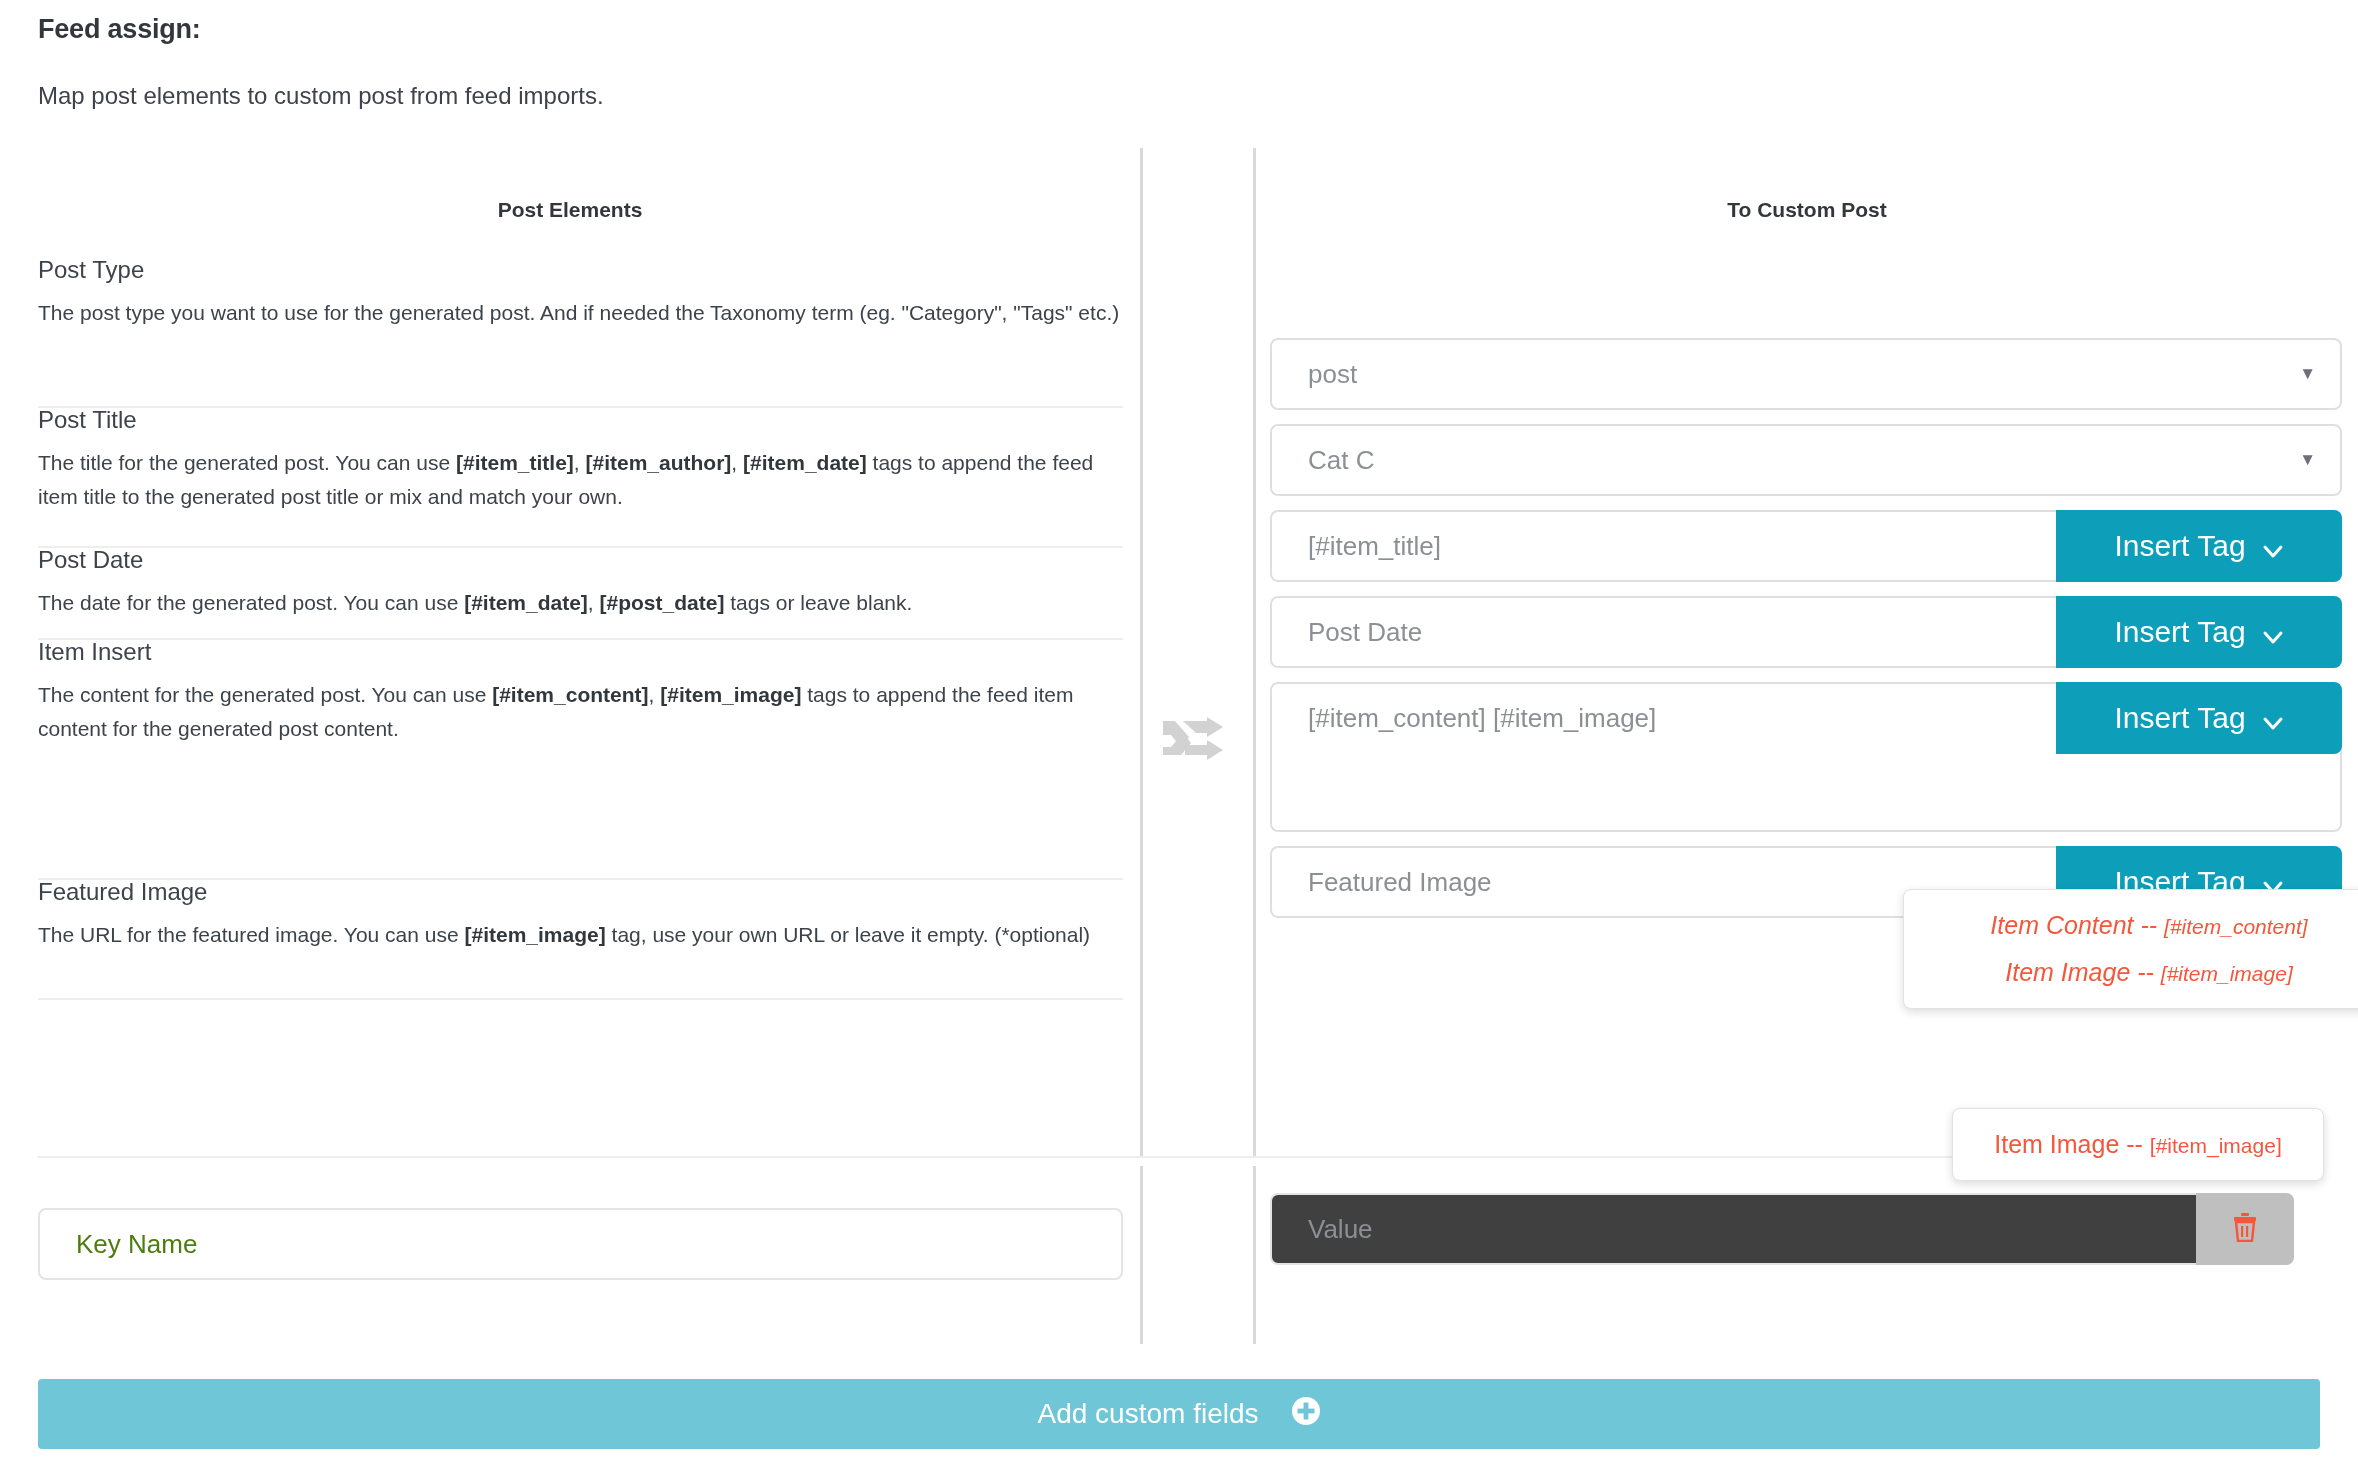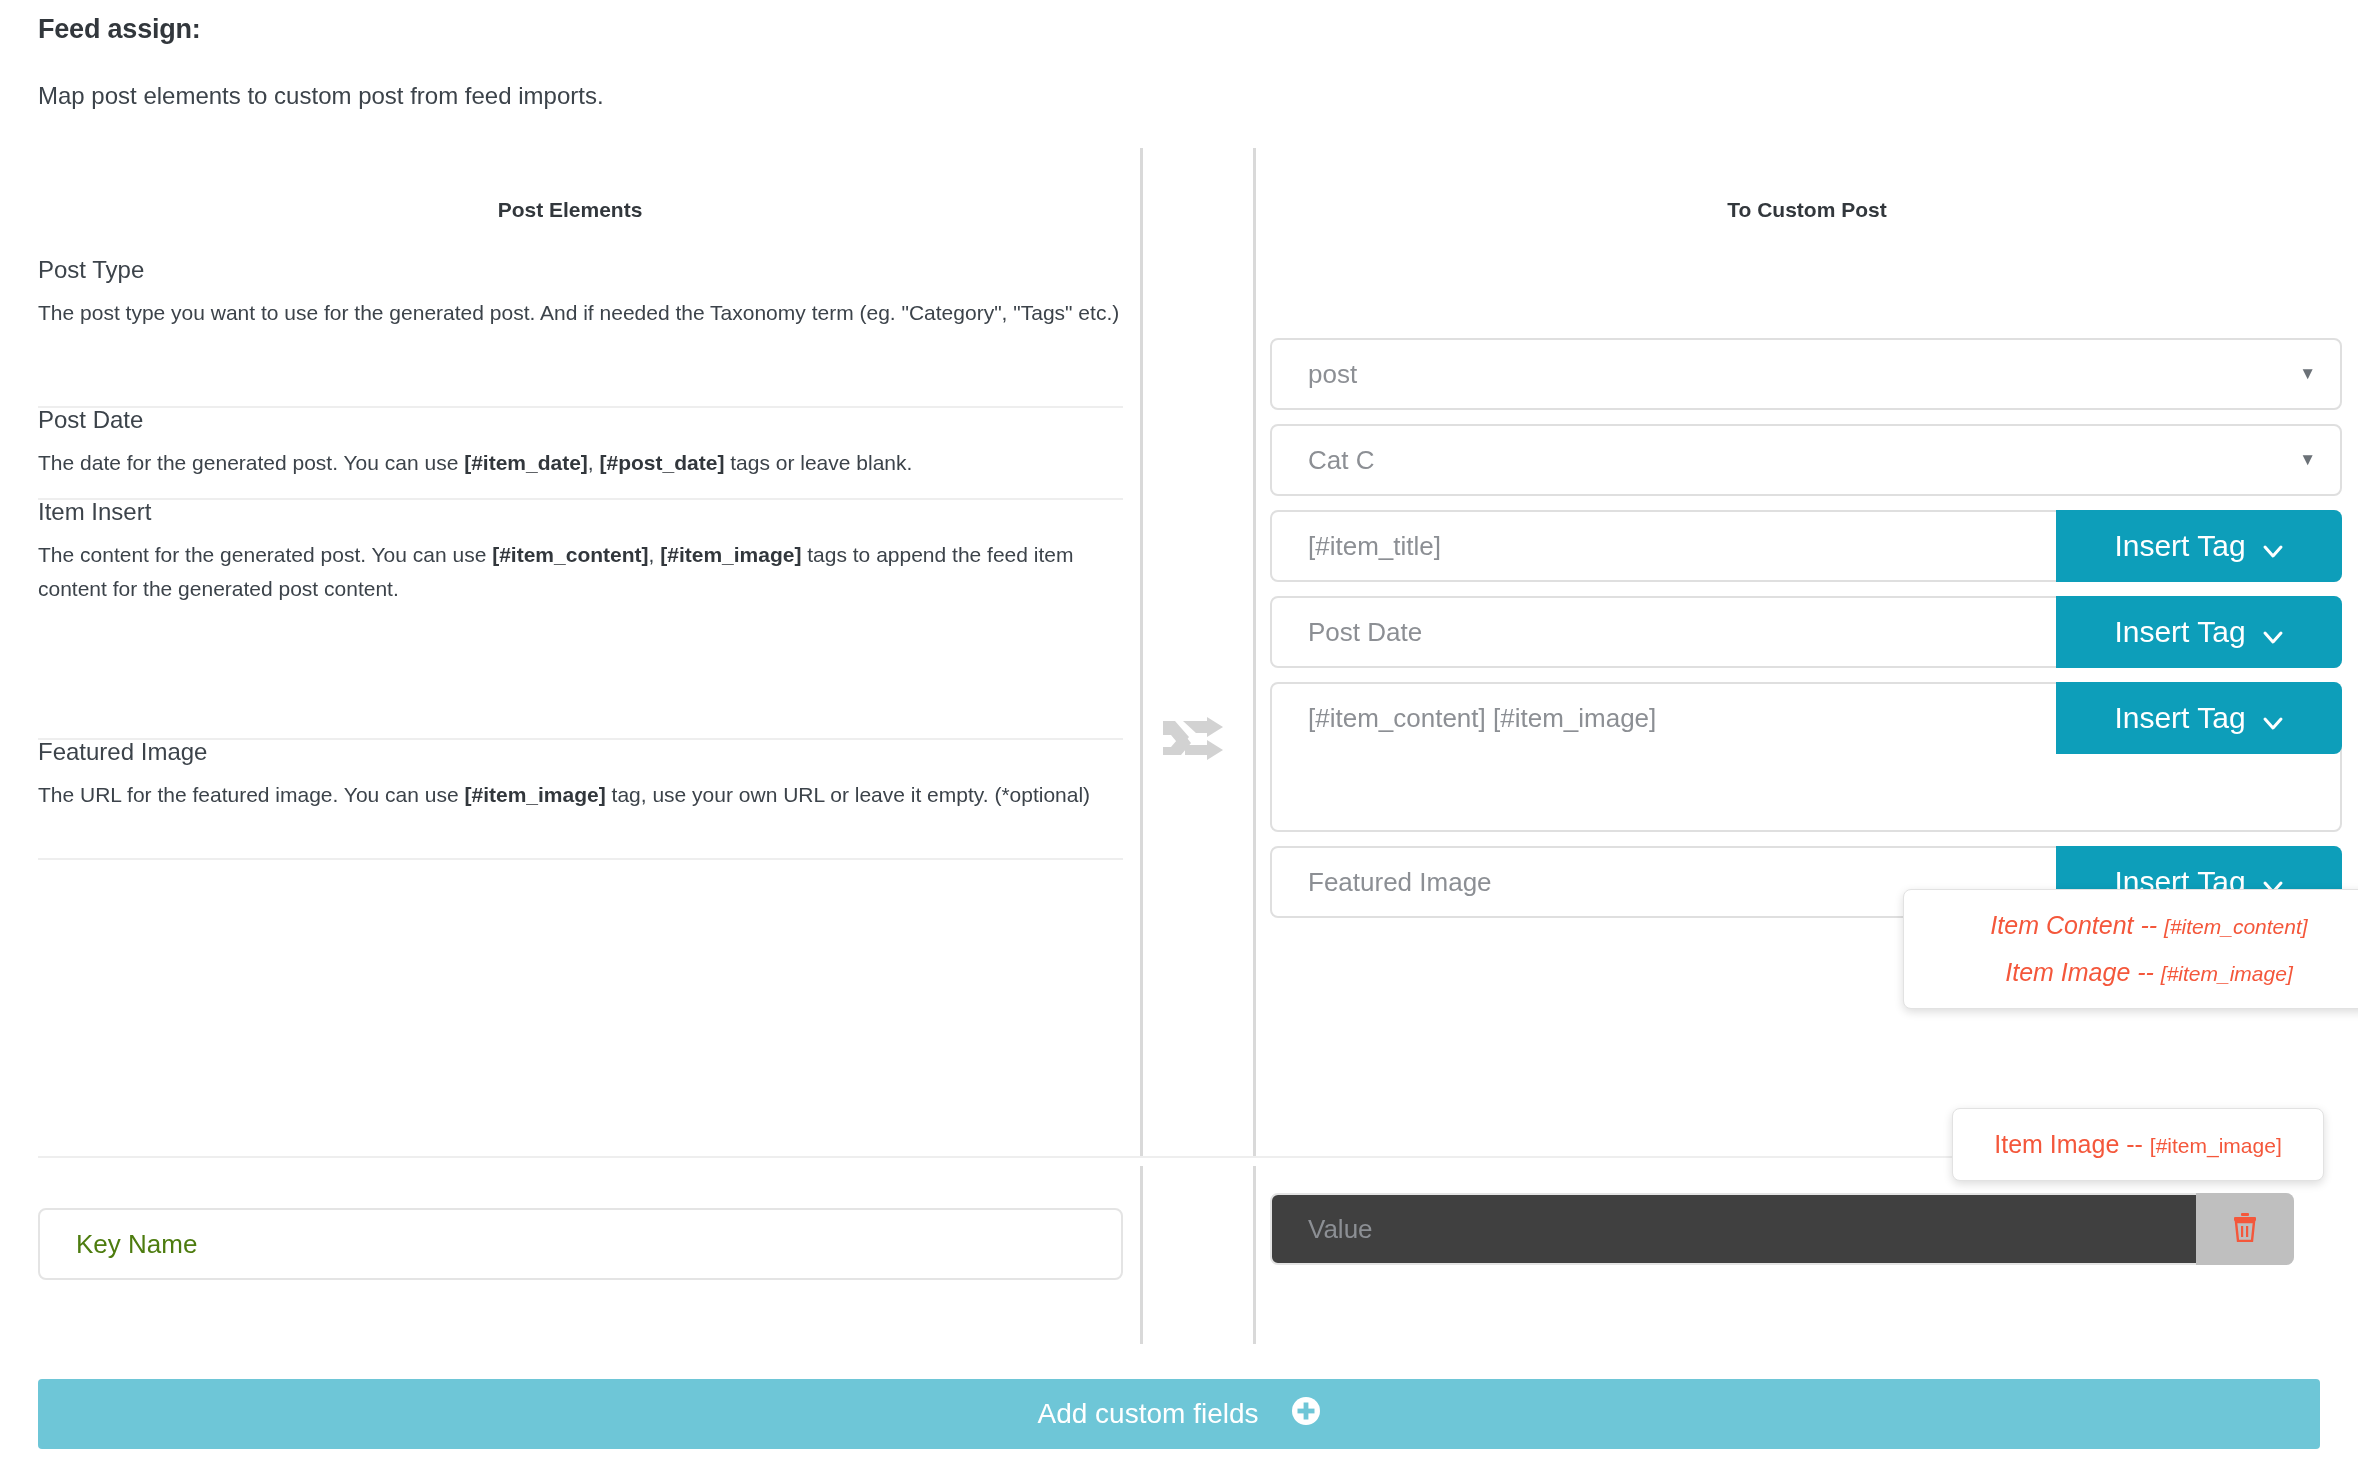--- a/index.html
+++ b/index.html
@@ -160,20 +160,24 @@
     <div class="divider-right"></div>
 
     <div class="col-head left">Post Elements</div>
     <div class="col-head right">To Custom Post</div>
 
     <div class="lcol">
       <div class="lrow r-posttype">
         <div class="t">Post Type</div>
         <div class="d">The post type you want to use for the generated post. And if needed the Taxonomy term (eg. "Category", "Tags" etc.)</div>
       </div>
+      <div class="lrow r-posttitle">
+        <div class="t">Post Title</div>
+        <div class="d">The title for the generated post. You can use <b>[#item_title]</b>, <b>[#item_author]</b>, <b>[#item_date]</b> tags to append the feed item title to the generated post title or mix and match your own.</div>
+      </div>
       <div class="lrow r-postdate">
         <div class="t">Post Date</div>
         <div class="d">The date for the generated post. You can use <b>[#item_date]</b>, <b>[#post_date]</b> tags or leave blank.</div>
       </div>
       <div class="lrow r-content">
         <div class="t">Item Insert</div>
         <div class="d">The content for the generated post. You can use <b>[#item_content]</b>, <b>[#item_image]</b> tags to append the feed item content for the generated post content.</div>
       </div>
       <div class="lrow r-featured">
         <div class="t">Featured Image</div>

